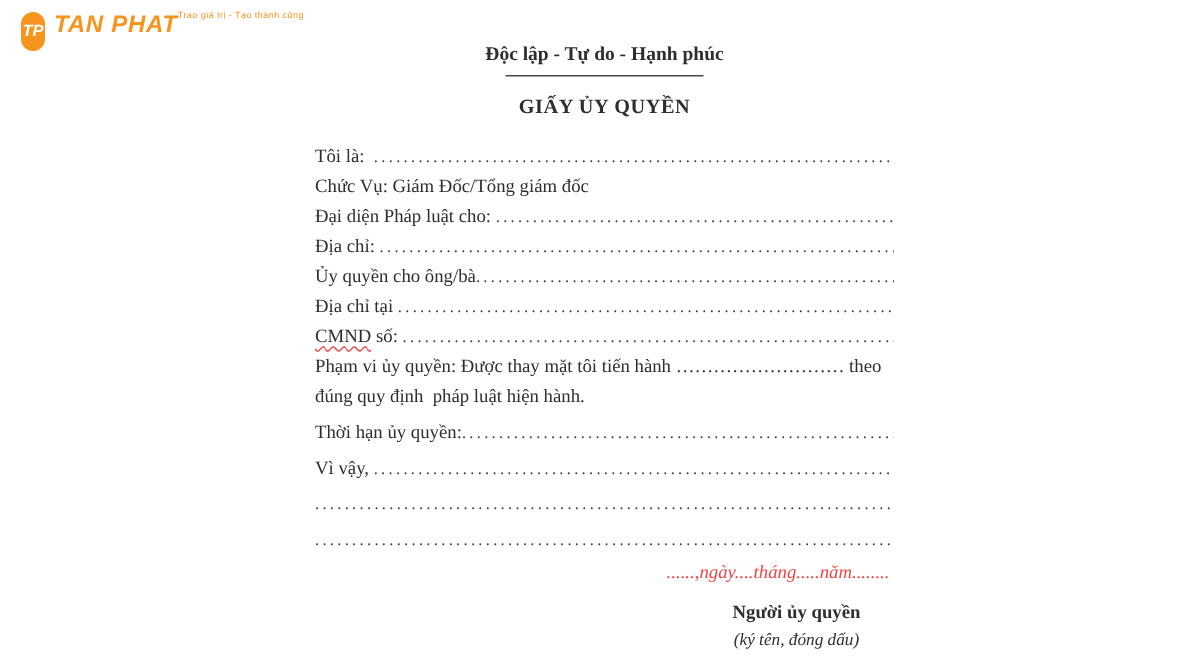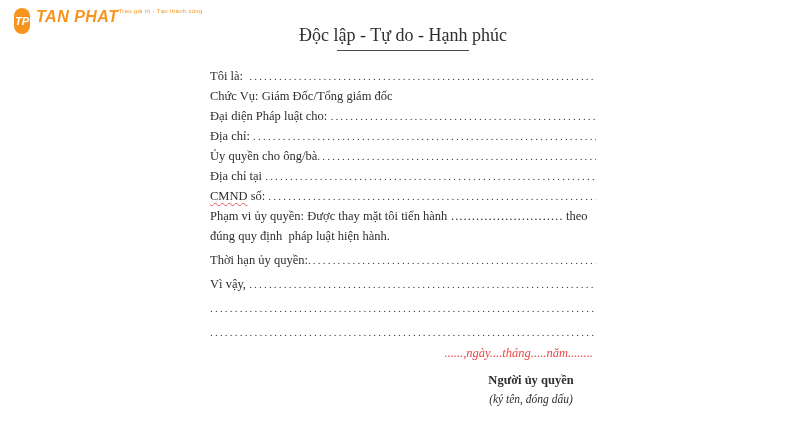--- a/index.html
+++ b/index.html
@@ -22,21 +22,21 @@
   }
   .logo-tagline{
     font-family:"Liberation Sans",sans-serif;font-size:6px;line-height:7px;
     color:#F7941E;letter-spacing:.3px;white-space:nowrap;
   }
   
   .doc{position:absolute;left:210px;top:22px;width:386px;}
   .doc-header{text-align:center;}
   .national-title{font-weight:bold;font-size:13px;line-height:15px;white-space:nowrap;}
   .cursor{display:inline-block;width:1.5px;height:12px;background:#1a1a1a;margin-right:1px;vertical-align:-1px;}
-  .motto{font-weight:normal;font-size:18px;line-height:15px;margin-top:6px;}
+  .motto{font-weight:bold;font-size:13px;line-height:15px;margin-top:6px;}
   .divider{width:132px;border-top:1px solid #4a4a4a;margin:7px auto 0;}
   .doc-title{font-weight:bold;font-size:13.5px;margin-top:12px;text-align:center;letter-spacing:.4px;}
   
   .lines{margin-top:15px;font-size:12.5px;}
   .doc-line{display:flex;align-items:baseline;height:20px;line-height:20px;}
   .doc-line.gap{margin-top:4px;}
   .doc-line .label{white-space:pre;flex:0 0 auto;}
   .doc-line .mark{
     white-space:pre;flex:0 0 auto;
     text-decoration:underline;text-decoration-style:wavy;
@@ -60,20 +60,21 @@
   <div class="logo-text">
     <span class="logo-name">TAN PHAT</span>
     <span class="logo-tagline">Trao giá trị - Tạo thành công</span>
   </div>
 </div>
 
 <div class="doc">
   <div class="doc-header">
     <div class="motto">Độc lập - Tự do - Hạnh phúc</div>
     <div class="divider"></div>
+    <div class="doc-title">GIẤY ỦY QUYỀN</div>
   </div>
 
   <div class="lines" id="doc-lines">
       <div class="doc-line">
         <span class="label">Tôi là:  </span>
         <span class="leader">............................................................................................................................................................................................................................</span>
       </div>
       <div class="doc-line">
         <span class="label">Chức Vụ: Giám Đốc/Tổng giám đốc</span>
       </div>

